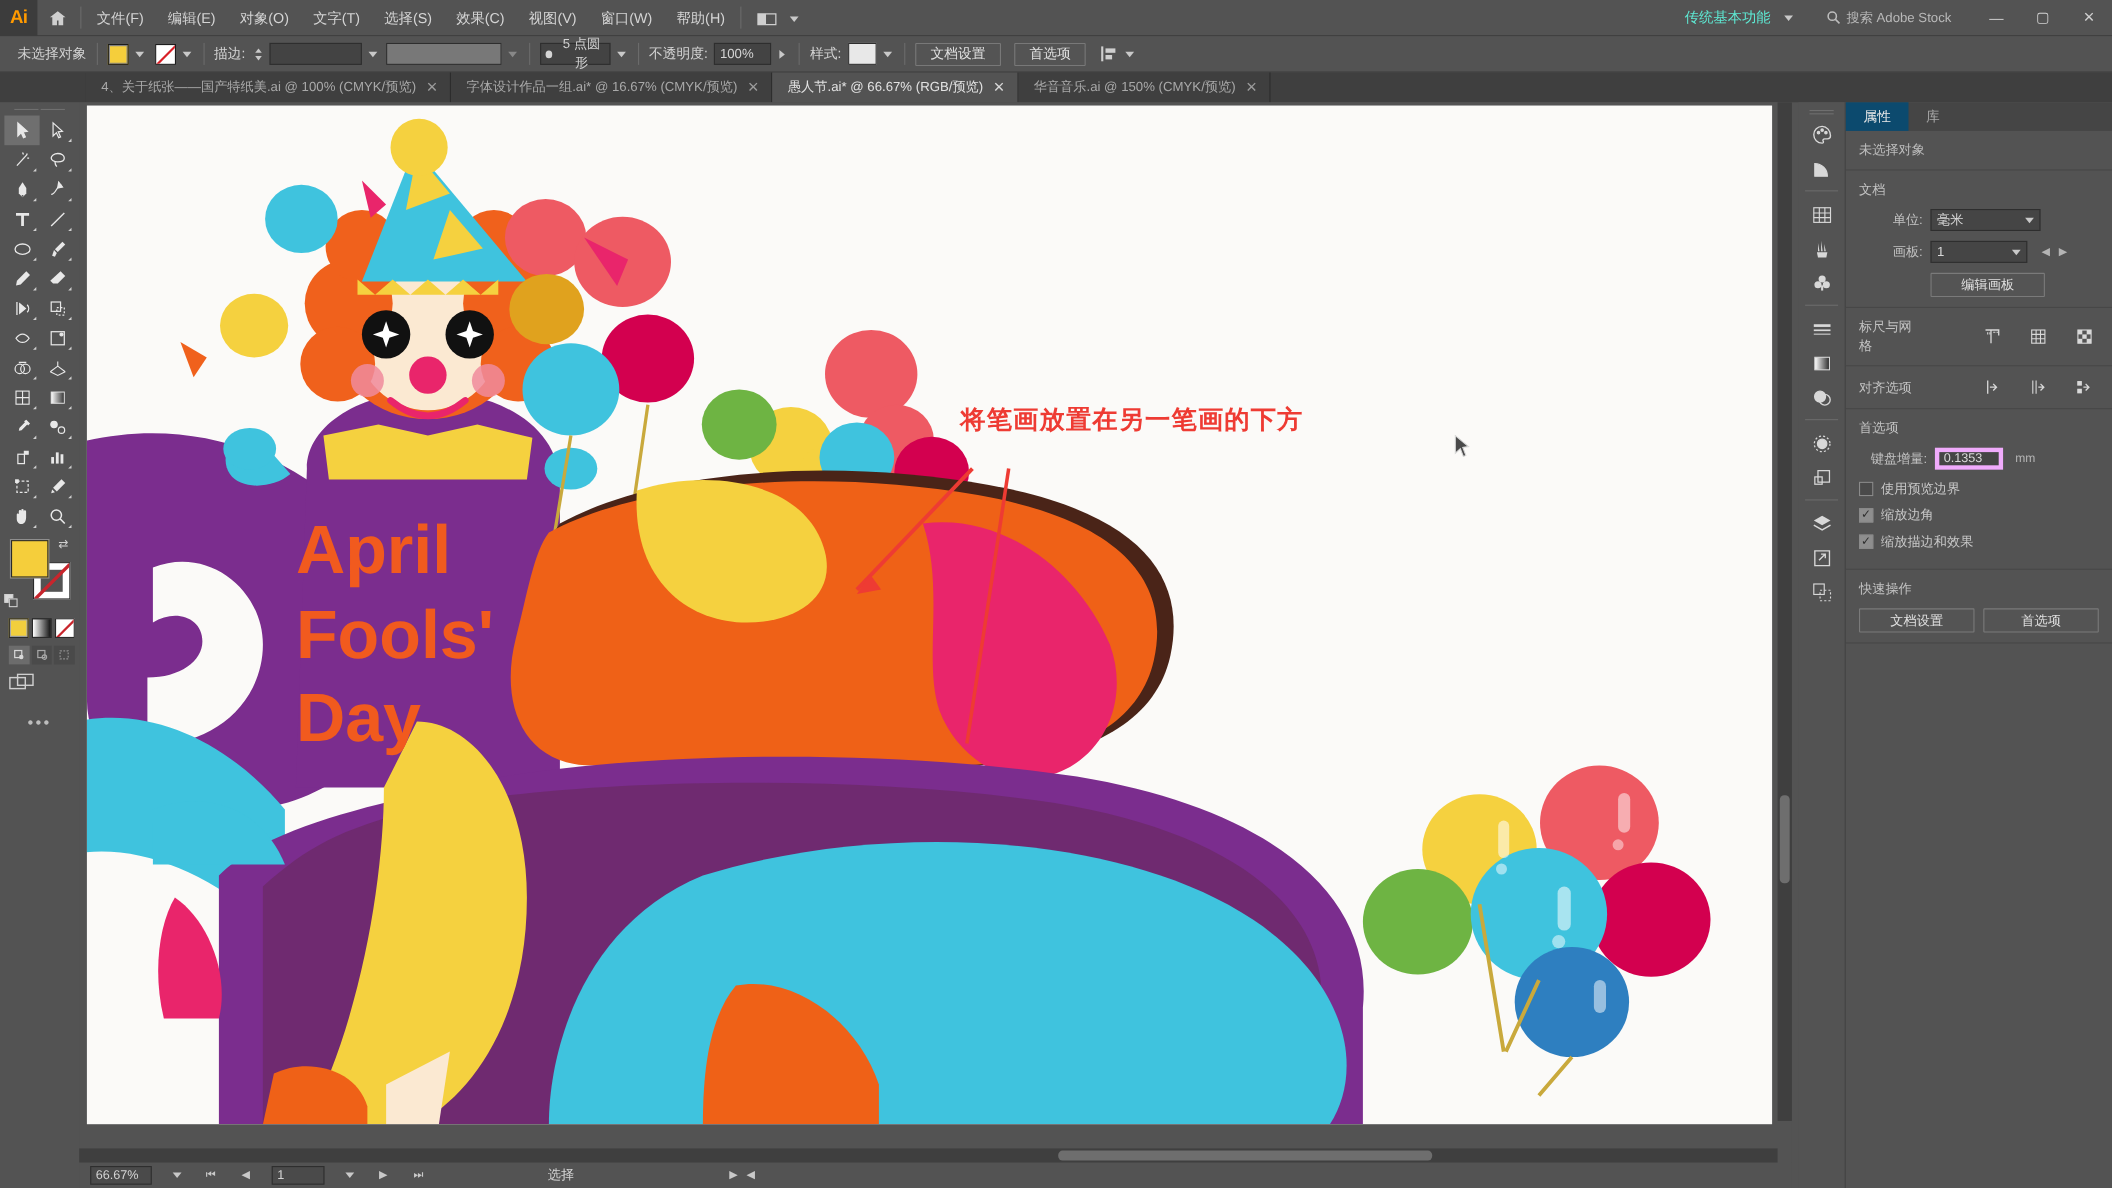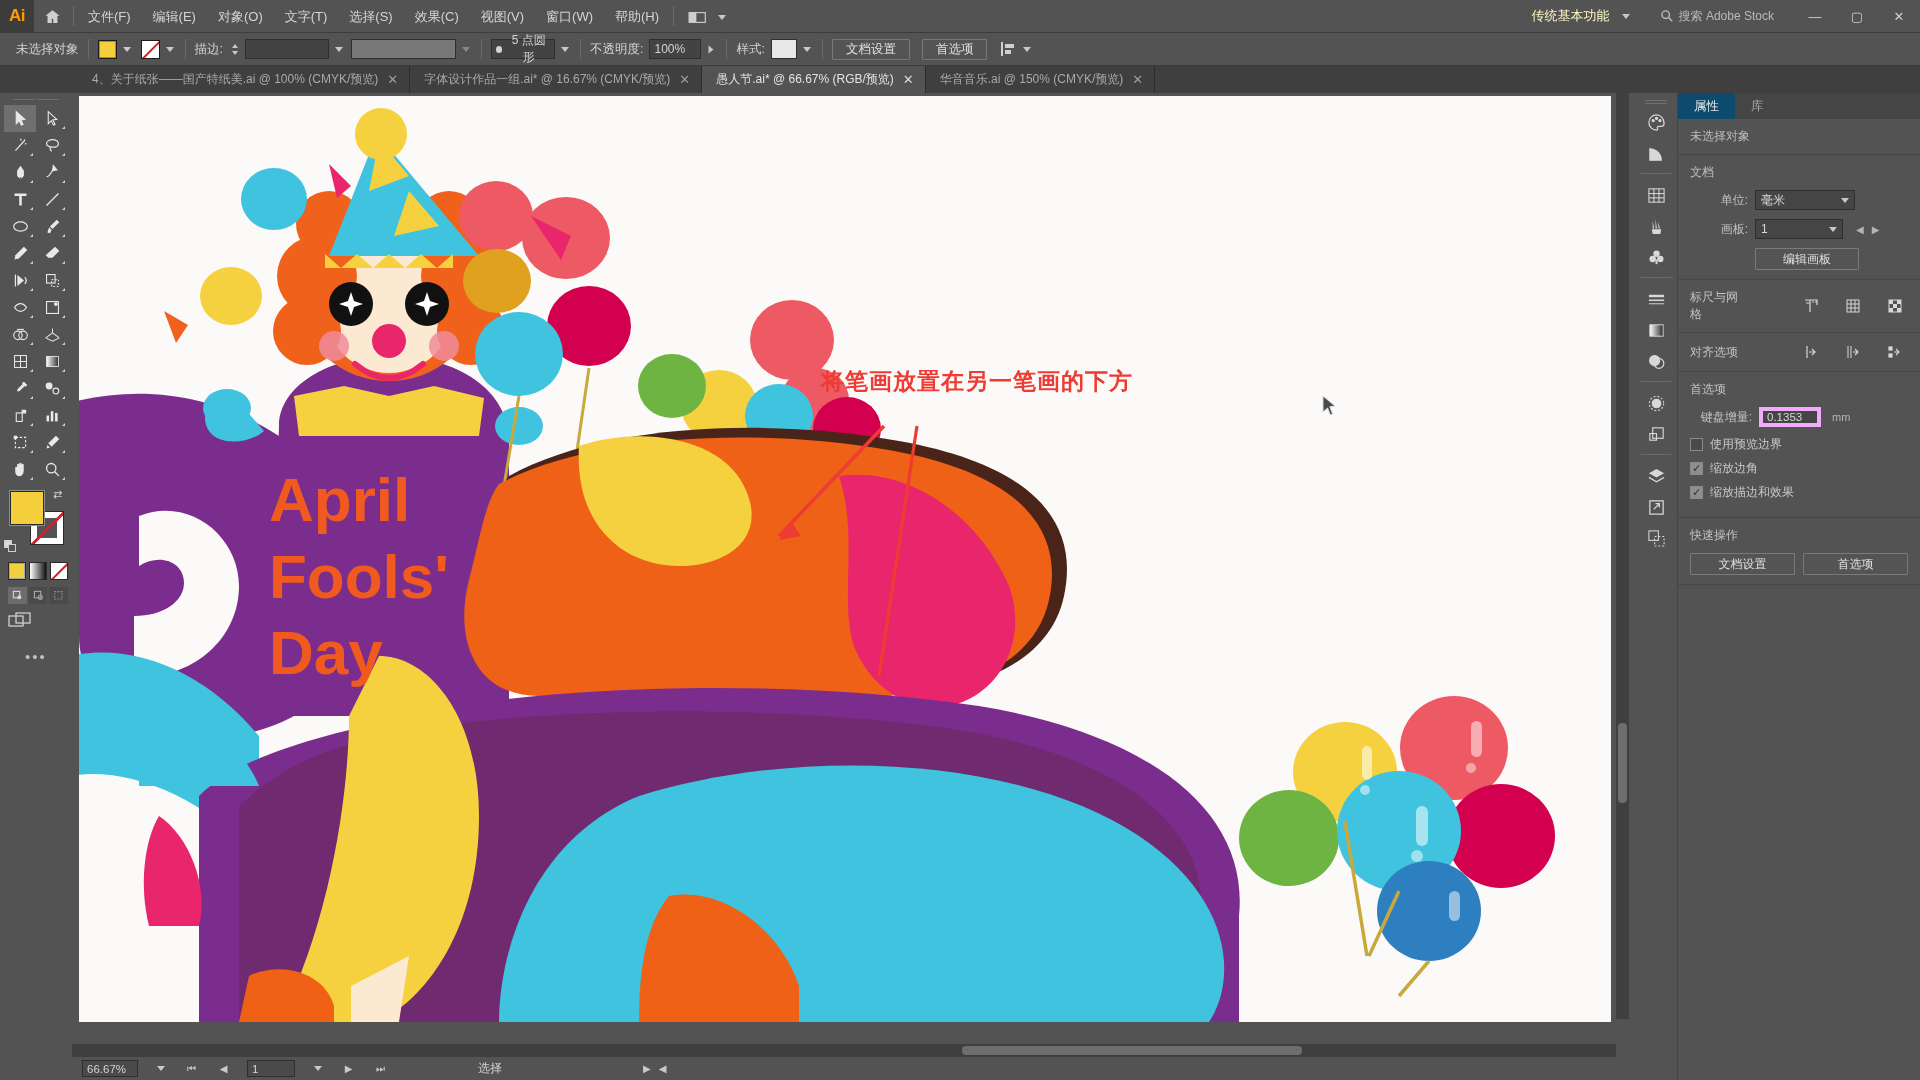--- a/index.html
+++ b/index.html
@@ -27,21 +27,21 @@
     width: 36px; height: 33px; display: flex; align-items: center; justify-content: center;
   }
   .home-btn svg { width: 17px; height: 17px; }
   .mb-sep { width: 1px; height: 20px; background: #6b6b6b; margin: 0 3px; }
   .menu-item {
     padding: 0 11px; height: 33px; line-height: 33px;
     color: #d4d4d4; font-size: 13px; white-space: nowrap; cursor: default;
   }
   .mb-spacer { flex: 1; }
   .ws-switch {
-    display: flex; align-items: center; gap: 6px; color: #fef9c3; font-size: 13px;
+    display: flex; align-items: center; gap: 6px; color: #5eead4; font-size: 13px;
     padding: 0 10px; height: 24px; margin-right: 8px;
   }
   .search-box {
     display: flex; align-items: center; gap: 5px; color: #b9b9b9; font-size: 12px;
     padding: 0 10px; height: 22px; margin-right: 10px;
   }
   .win-ctrl { display: flex; align-items: center; height: 33px; }
   .win-btn {
     width: 42px; height: 33px; display: flex; align-items: center; justify-content: center;
     color: #d0d0d0; font-size: 13px;
@@ -196,21 +196,21 @@
   }
   .artboard-frame {
     position: absolute; left: 7px; top: 3px; width: 1532px; height: 926px;
     background: #ffffff; overflow: hidden;
   }
   .artboard-frame svg { display: block; width: 100%; height: 100%; }
   .ab-text {
     position: absolute; font-weight: bold; fill: #f15a1e;
   }
   .annot {
-    position: absolute; left: 742px; top: 270px;
+    position: absolute; left: 794px; top: 270px;
     color: #ee3b33; font-size: 23px; font-weight: bold; letter-spacing: 1px;
     white-space: nowrap; font-family: "DejaVu Sans", sans-serif;
   }
   .cursor-arrow { position: absolute; left: 1243px; top: 299px; }
 
   
   .vscroll {
     position: absolute; right: 0; top: 0; width: 13px; height: 926px; background: #3f3f3f;
   }
   .vscroll .thumb {
@@ -239,21 +239,21 @@
     width: 15px; height: 17px; display: flex; align-items: center; justify-content: center;
   }
   .sb-nav {
     width: 17px; height: 17px; display: flex; align-items: center; justify-content: center;
     color: #c9c9c9; font-size: 10px;
   }
   .sb-page {
     width: 48px; height: 17px; background: #4a4a4a; border: 1px solid #2e2e2e;
     display: flex; align-items: center; padding-left: 4px; font-size: 11.5px; color: #d4d4d4;
   }
-  .sb-status { margin-left: 74px; color: #d4d4d4; font-size: 12px; }
+  .sb-status { margin-left: 94px; color: #d4d4d4; font-size: 12px; }
   .sb-trail { margin-left: 126px; display: flex; gap: 8px; color: #c9c9c9; font-size: 10px; }
 
   
   .dockstrip {
     position: absolute; right: 243px; top: 93px; width: 42px; height: 987px;
     background: #535353; display: flex; flex-direction: column; align-items: center;
     padding-top: 4px;
   }
   .ds-grip { width: 22px; height: 9px; display: flex; flex-direction: column; gap: 2px; justify-content: center; }
   .ds-grip i { display: block; width: 22px; height: 1px; background: #6f6f6f; }

